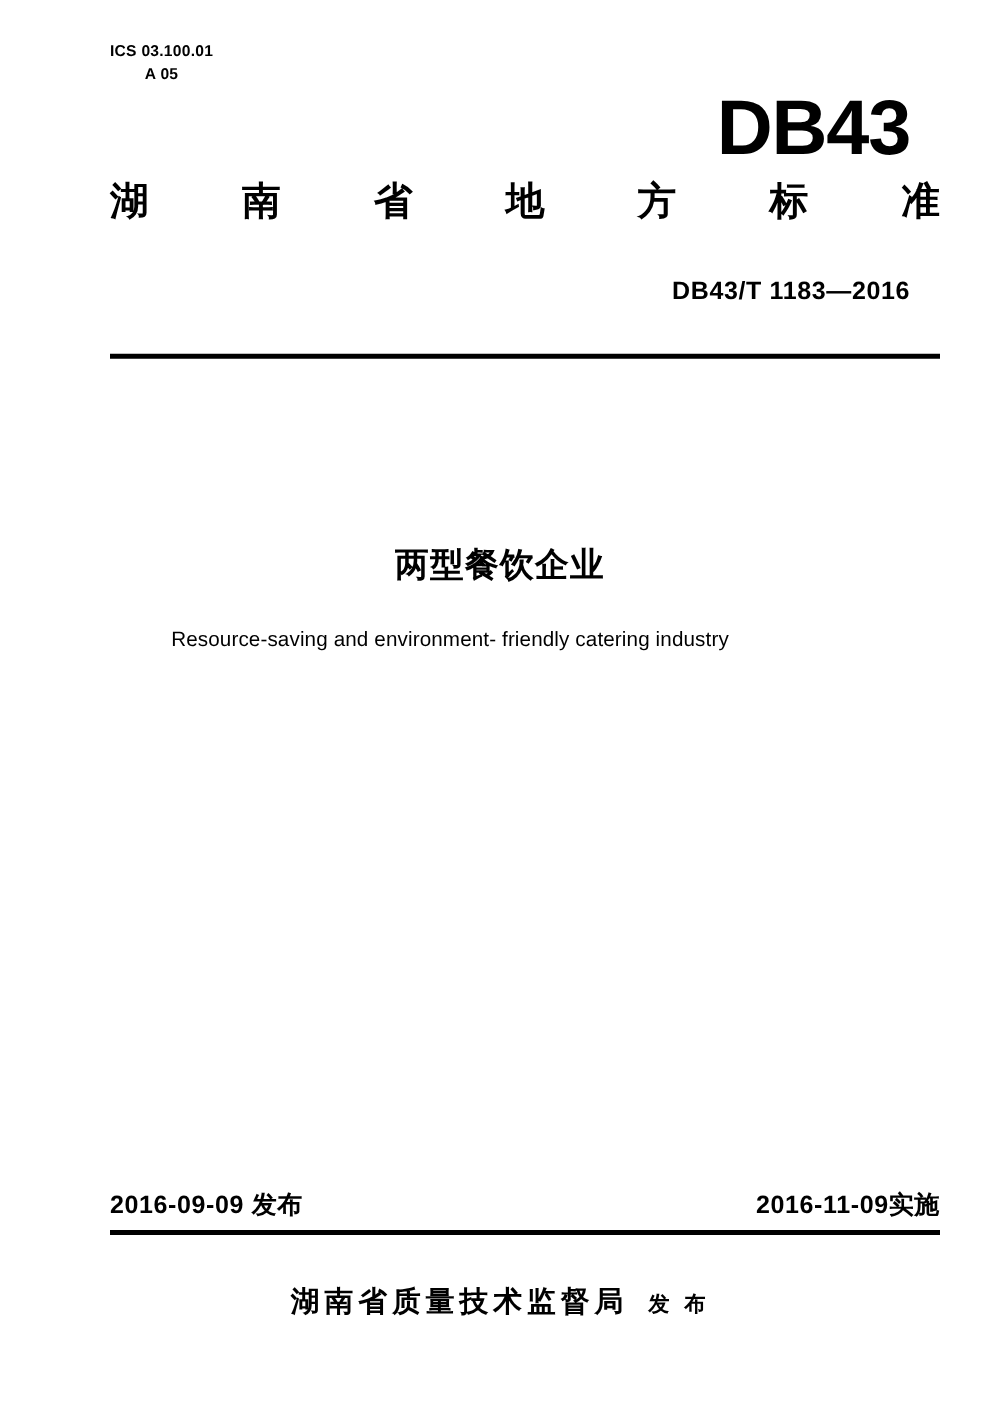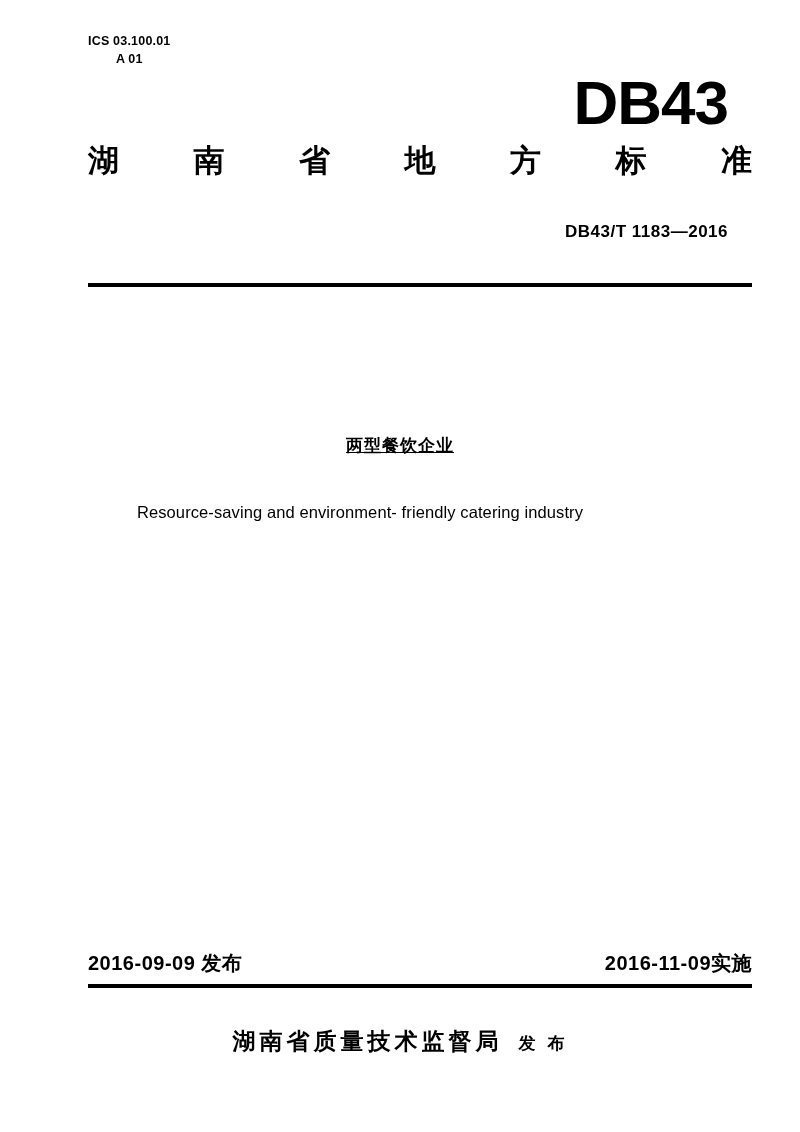--- a/index.html
+++ b/index.html
@@ -63,21 +63,21 @@
   }
   .std-line span {
     display: inline-block;
   }
 
   
   .std-number {
     position: absolute;
     right: 72px;
     top: 222px;
-    font-size: 17px;
+    font-size: 20px;
     font-weight: bold;
     letter-spacing: 0.5px;
   }
 
   
   .rule-top {
     position: absolute;
     left: 88px;
     top: 283px;
     width: 664px;
@@ -85,25 +85,24 @@
     background: #000;
   }
 
   
   .title-cn {
     position: absolute;
     left: 0;
     top: 434px;
     width: 800px;
     text-align: center;
-    font-size: 17px;
+    font-size: 27px;
     font-weight: bold;
     letter-spacing: 1px;
     font-family: "DejaVu Sans", sans-serif;
-    text-decoration: underline;
   }
   .title-en {
     position: absolute;
     left: 0;
     top: 503px;
     width: 720px;
     text-align: center;
     font-size: 16.5px;
     letter-spacing: 0.1px;
     font-family: "Liberation Sans", sans-serif;
@@ -152,21 +151,21 @@
     font-size: 17px;
   }
 </style>
 </head>
 <body>
 
 <div class="page">
 
   <div class="ics-block">
     <div>ICS 03.100.01</div>
-    <div>A 01</div>
+    <div>A 05</div>
   </div>
 
   <div class="db-logo">DB43</div>
 
   <div class="std-line">
     <span>湖</span>
     <span>南</span>
     <span>省</span>
     <span>地</span>
     <span>方</span>

